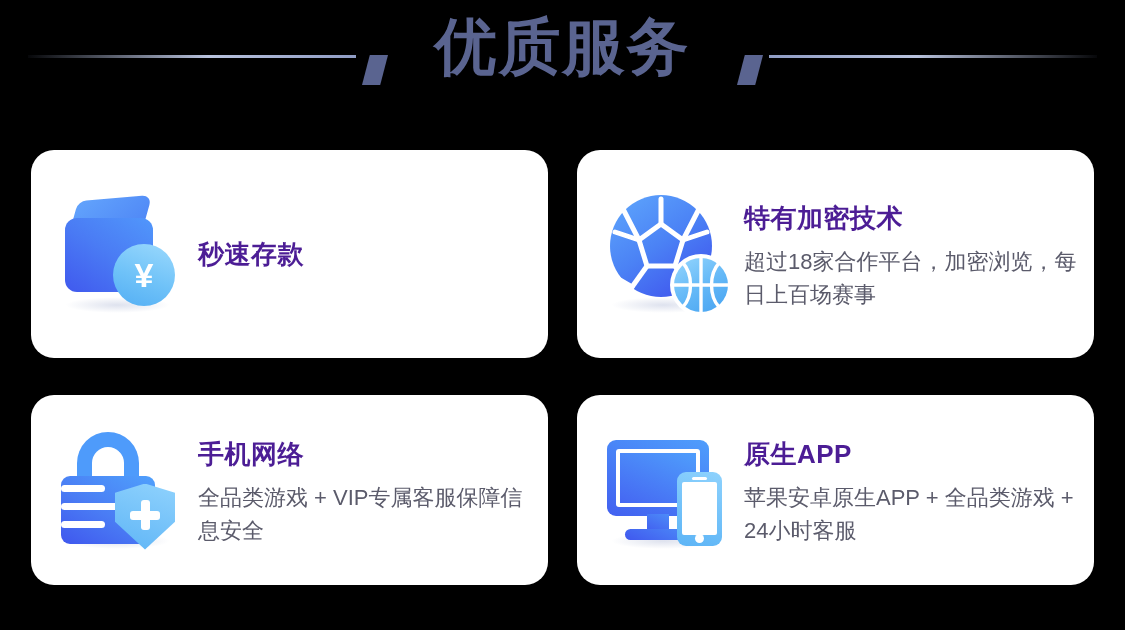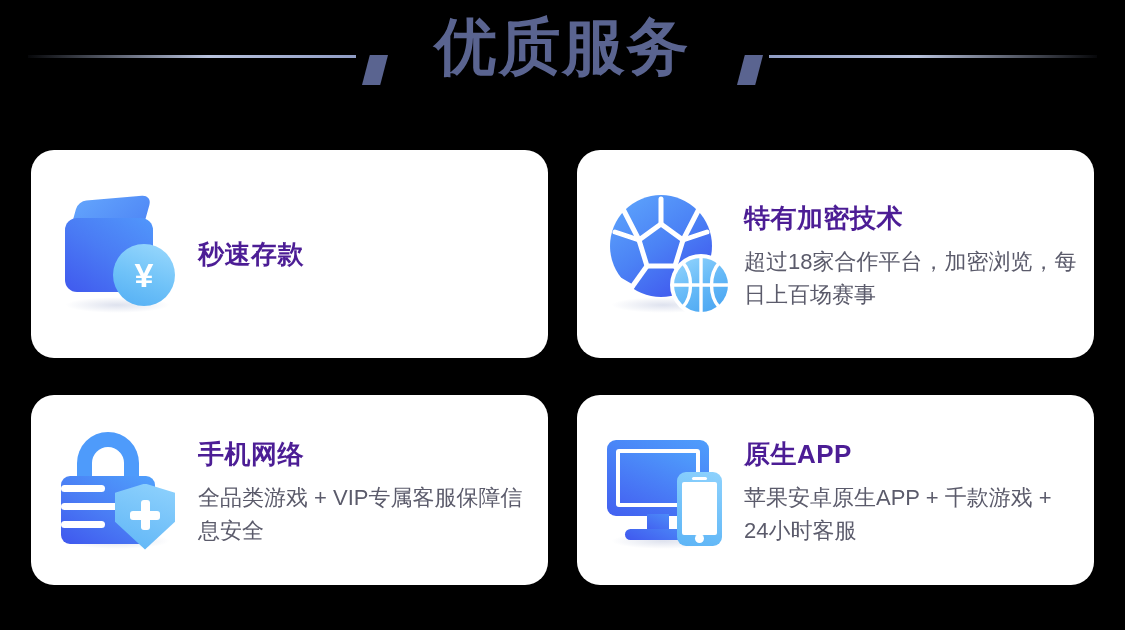--- a/index.html
+++ b/index.html
@@ -424,18 +424,18 @@
         <div class="monitor-neck"></div>
         <div class="monitor-base"></div>
         <div class="phone">
           <div class="phone-speaker"></div>
           <div class="phone-screen"></div>
           <div class="phone-home"></div>
         </div>
       </div>
       <div class="card-text">
         <div class="card-title">原生APP</div>
-        <div class="card-desc">苹果安卓原生APP + 千款游戏 + 24小时客服</div>
+        <div class="card-desc">苹果安卓原生APP + 全品类游戏 + 24小时客服</div>
       </div>
     </div>
 
   </div>
 </div>
 
 </body></html>

